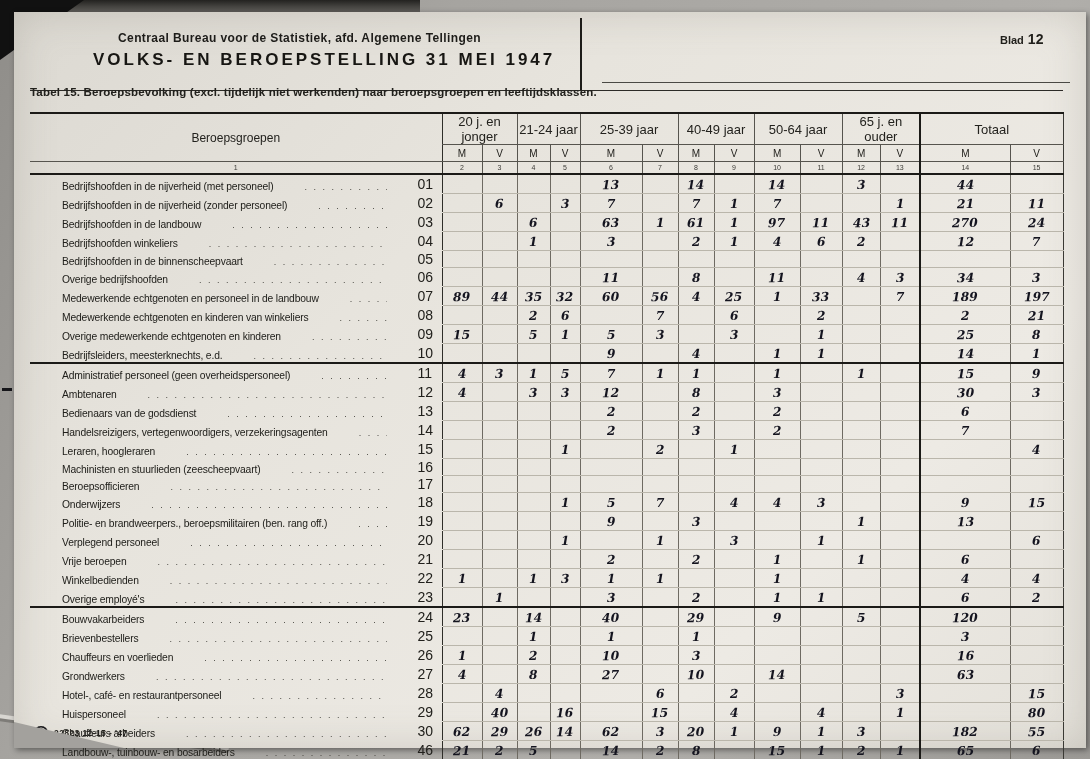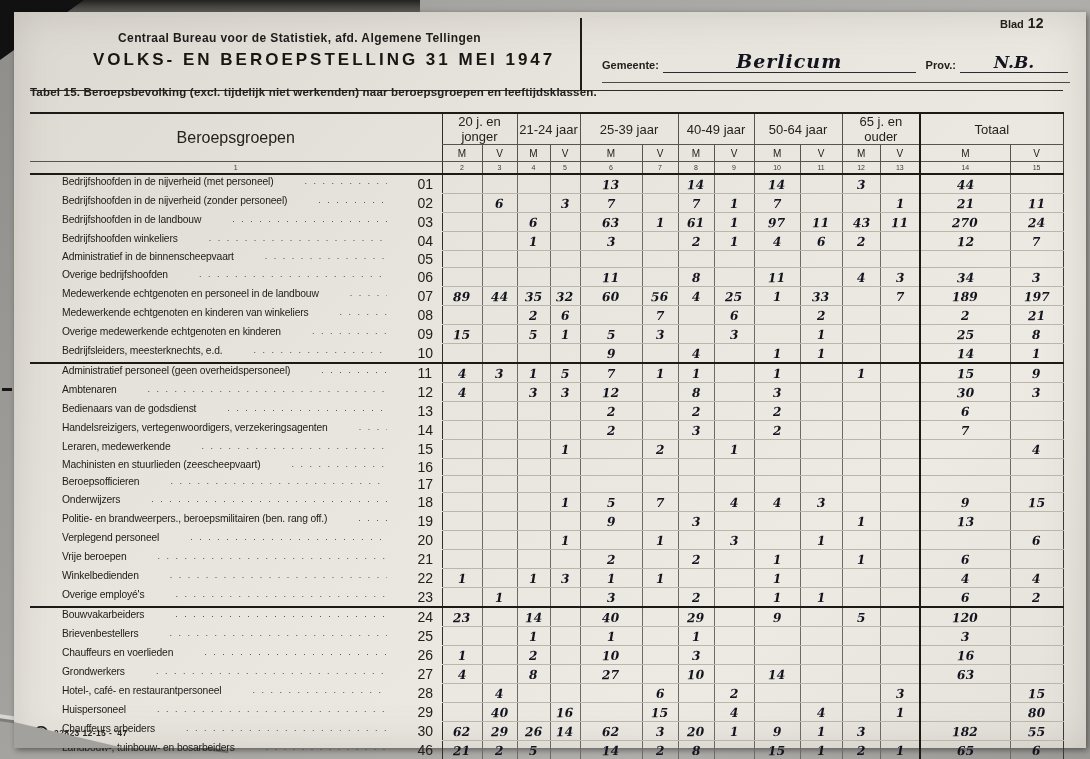--- a/index.html
+++ b/index.html
@@ -15,51 +15,51 @@
     background:linear-gradient(135deg,#dcd9d2 0%,#e7e4dd 35%,#edeae4 75%,#e4e1da 100%);
     box-shadow:inset 0 0 40px rgba(120,115,105,.25), 2px 2px 6px rgba(0,0,0,.45);
     color:#21201c;}
   .paper-clip-bl{position:absolute;left:0;bottom:0;width:110px;height:40px;
     background:#a3a19d;clip-path:polygon(0 100%,0 35%,100% 100%);}
 
   
   .org{position:absolute;left:80px;top:19px;font-size:12px;font-weight:bold;letter-spacing:.4px;color:#1d1c19;margin-left:24px;}
   .title{position:absolute;left:79px;top:38px;font-size:17px;font-weight:bold;letter-spacing:3px;color:#171613;white-space:nowrap;}
   .vdiv{position:absolute;left:566px;top:6px;width:2px;height:72px;background:#1d1c19;}
-  .blad{position:absolute;left:986px;top:3px;font-size:11px;font-weight:bold;}
+  .blad{position:absolute;left:986px;top:19px;font-size:11px;font-weight:bold;}
   .blad b{font-size:14px;margin-left:4px;}
   .gem-row{position:absolute;left:588px;top:40px;width:468px;display:flex;align-items:flex-end;}
   .gem-label,.prov-label{font-size:11px;font-weight:bold;padding-bottom:2px;white-space:nowrap;}
   .fill{border-bottom:1.6px solid #2a2a30;text-align:center;padding-bottom:0;}
   .fill1{flex:1.45;margin-left:4px;}
   .fill2{flex:.62;margin-left:4px;margin-right:2px;}
   .prov-label{margin-left:10px;}
   .hw{font-family:"DejaVu Serif",serif;font-style:italic;font-weight:bold;color:#14141f;}
   .gem-hw{font-size:19px;letter-spacing:1px;line-height:18px;}
   .prov-hw{font-size:17px;line-height:17px;}
   .gem-line2{position:absolute;left:588px;top:70px;width:468px;height:1px;background:#4a4944;}
   .hr-thin{position:absolute;left:16px;top:78px;width:1033px;height:1.4px;background:#2c2b27;}
   .caption{position:absolute;left:16px;top:74px;font-size:11.5px;font-weight:bold;letter-spacing:.2px;}
 
   
   table{position:absolute;left:16px;top:100px;width:1033px;border-collapse:collapse;table-layout:fixed;
     border-top:2.6px solid #1b1a17;border-right:1.4px solid #3a3934;}
   th,td{padding:0;margin:0;overflow:hidden;}
   thead th,thead td{font-weight:normal;text-align:center;color:#23221e;}
   tr.h1 th{font-size:13px;height:24px;border-bottom:1px solid #56544e;border-left:1px solid #56544e;}
-  tr.h1 th.groepen{font-size:16px;border-left:none;}
+  tr.h1 th.groepen{font-size:12px;border-left:none;}
   tr.h2 th{font-size:10px;height:16px;border-bottom:1px solid #56544e;border-left:1px solid #56544e;}
   tr.h3 td{font-size:7px;color:#3c3b37;height:11px;border-bottom:2.4px solid #1b1a17;border-left:1px solid #56544e;}
   tr.h3 td:first-child{border-left:none;}
   tbody td{height:12.9px;border-left:1px solid #6e6a62;border-bottom:1px solid #bab6ab;}
   tbody td.label{border-left:none;border-bottom:1px solid transparent;}
   td.c2,th.c2{border-left:1.6px solid #2f2e29 !important;}
   td.totm,th.totm{border-left:2.2px solid #1b1a17 !important;}
   tr.group-end td{border-bottom:2px solid #1b1a17 !important;}
-  td.label .lblwrap{display:flex;align-items:flex-start;padding-left:32px;padding-right:7px;gap:28px;}
+  td.label .lblwrap{display:flex;align-items:flex-end;padding-left:32px;padding-right:7px;gap:28px;}
   .lbl{font-size:10.3px;white-space:nowrap;letter-spacing:-.15px;}
   .dots{flex:1;overflow:hidden;white-space:nowrap;font-size:9px;color:#44423d;margin:0 3px;letter-spacing:2px;}
   .rnum{width:17px;font-size:14px;text-align:left;flex:none;}
   td.val{text-align:center;}
   td.val .hw{font-size:12.3px;line-height:12px;display:inline-block;transform:rotate(-1deg);}
 
   
   .footer{position:absolute;left:20px;top:714px;display:flex;align-items:center;}
   .logo{width:14px;height:14px;border-radius:50%;background:#17171a;position:relative;flex:none;
     box-shadow:inset 0 0 0 1.5px #17171a, inset 0 0 0 2.5px #d8d5ce;}
@@ -74,26 +74,20 @@
   <div class="corner-tl"></div>
   <div class="left-dash"></div>
   <div class="bl-line"></div>
 
   <div class="paper">
     <div class="org">Centraal Bureau voor de Statistiek, afd. Algemene Tellingen</div>
     <div class="title">VOLKS- EN BEROEPSTELLING 31 MEI 1947</div>
     <div class="vdiv"></div>
     <div class="blad"><span>Blad</span><b>12</b></div>
 
-    <div class="gem-row">
-      <span class="gem-label">Gemeente:</span>
-      <span class="fill fill1"><span class="hw gem-hw">Berlicum</span></span>
-      <span class="prov-label">Prov.:</span>
-      <span class="fill fill2"><span class="hw prov-hw">N.B.</span></span>
-    </div>
     <div class="gem-line2"></div>
 
     <div class="hr-thin"></div>
     <div class="caption">Tabel 15.   Beroepsbevolking (excl. tijdelijk niet werkenden) naar beroepsgroepen en leeftijdsklassen.</div>
 
     <table>
       <colgroup>
         <col style="width:412px">
           <col style="width:40px">
           <col style="width:35px">
@@ -244,21 +238,21 @@
             <td class="val"><span class="hw">4</span></td>
             <td class="val"><span class="hw">6</span></td>
             <td class="val"><span class="hw">2</span></td>
             <td class="val"></td>
             <td class="val totm"><span class="hw">12</span></td>
             <td class="val"><span class="hw">7</span></td>
           </tr>
           <tr>
             <td class="label">
               <div class="lblwrap">
-                <span class="lbl">Administratief in de binnenscheepvaart</span>
+                <span class="lbl">Bedrijfshoofden in de binnenscheepvaart</span>
                 <span class="dots">. . . . . . . . . . . . . . . . . . . . . . . . . . . . . . . . . . . . . . . . . . . . . . . . . . . . . . . . . . . . . . . . . . . . . . </span>
                 <span class="rnum">05</span>
               </div>
             </td>
             <td class="val c2"></td>
             <td class="val"></td>
             <td class="val"></td>
             <td class="val"></td>
             <td class="val"></td>
             <td class="val"></td>
@@ -474,21 +468,21 @@
             <td class="val"><span class="hw">2</span></td>
             <td class="val"></td>
             <td class="val"></td>
             <td class="val"></td>
             <td class="val totm"><span class="hw">7</span></td>
             <td class="val"></td>
           </tr>
           <tr>
             <td class="label">
               <div class="lblwrap">
-                <span class="lbl">Leraren, medewerkende</span>
+                <span class="lbl">Leraren, hoogleraren</span>
                 <span class="dots">. . . . . . . . . . . . . . . . . . . . . . . . . . . . . . . . . . . . . . . . . . . . . . . . . . . . . . . . . . . . . . . . . . . . . . </span>
                 <span class="rnum">15</span>
               </div>
             </td>
             <td class="val c2"></td>
             <td class="val"></td>
             <td class="val"></td>
             <td class="val"><span class="hw">1</span></td>
             <td class="val"></td>
             <td class="val"><span class="hw">2</span></td>

